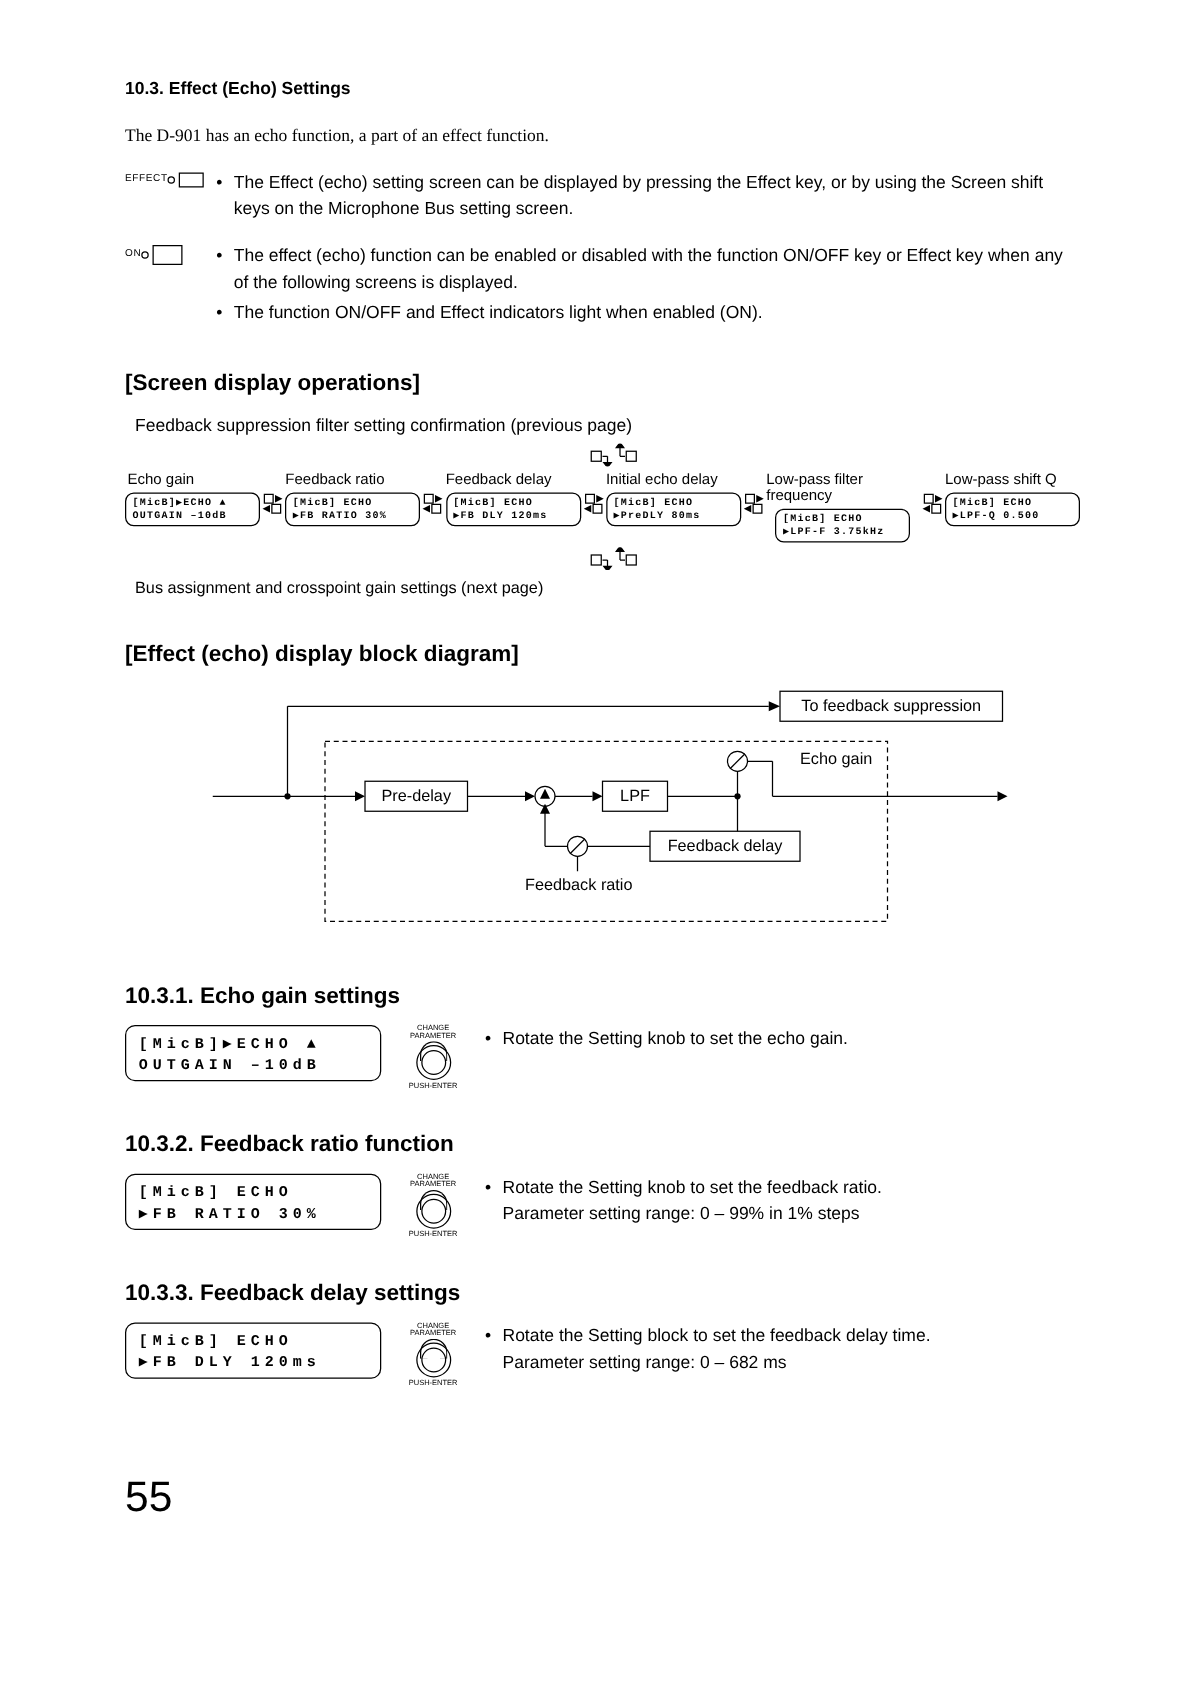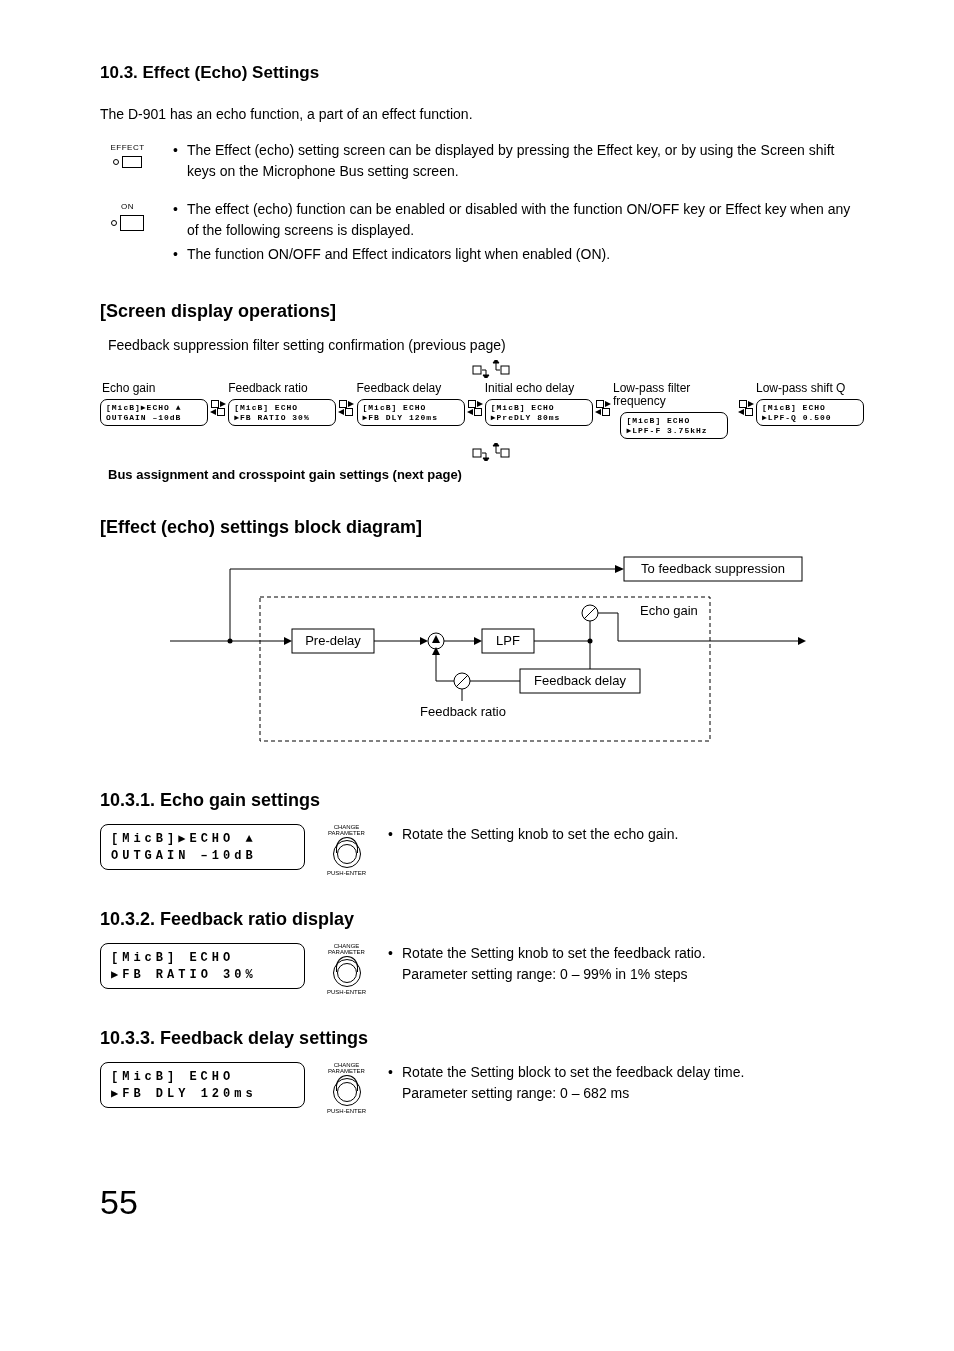--- a/index.html
+++ b/index.html
@@ -6,28 +6,28 @@
   body {
     font-family: Arial, Helvetica, sans-serif;
     font-size: 14px;
     color: #000;
     background: #fff;
     margin: 0;
     padding: 60px 90px 30px 100px;
     width: 954px;
     line-height: 1.5;
   }
-  h2 { font-size: 17px; font-weight: bold; margin: 0 0 18px 0; }
+  h2 { font-size: 14px; font-weight: bold; margin: 0 0 18px 0; }
   h3 { font-size: 18px; font-weight: bold; margin: 30px 0 10px 0; }
-  p { margin: 0 0 15px 0; }
+  p { margin: 0 0 15px 0; font-family: Liberation Serif, serif; }
   .bullet-row { display: flex; margin: 0 0 3px 0; }
   .bullet-row .dot { width: 14px; flex: none; }
   .bullet-row .txt { flex: 1; }
   .keybtn-block { display: flex; align-items: flex-start; margin-bottom: 14px; }
-  .keybtn { width: 55px; flex: none; display: flex; flex-direction: column; align-items: center; margin-right: 18px; margin-top: 2px; }
+  .keybtn { width: 55px; flex: none; display: flex; flex-direction: row; align-items: center; margin-right: 18px; margin-top: 2px; }
   .keybtn .lbl { font-size: 8px; margin-bottom: 2px; letter-spacing: 0.5px; }
   .keybtn .btnrow { display:flex; align-items:center; gap:3px; }
   .keybtn .led { width:6px; height:6px; border:1px solid #000; border-radius:50%; }
   .keybtn .btn { width:20px; height:12px; border:1px solid #000; }
   .keybtn .btn.on { width:24px; height:16px; }
   .screen-small {
     border: 1px solid #000;
     border-radius: 7px;
     padding: 3px 5px 2px 5px;
     font-family: "Courier New", monospace;
@@ -257,23 +257,23 @@
       </g>
       <g stroke="#000" fill="none" transform="translate(22,0)">
         <rect x="7" y="6" width="8" height="8"></rect>
         <line x1="2" y1="10" x2="6" y2="10"></line>
         <line x1="2" y1="2" x2="2" y2="10"></line>
         <polygon points="-1,3 5,3 2,-1" fill="#000"></polygon>
       </g>
     </svg>
 </div>
 
-<div style="margin-left:8px; font-size:13px;font-weight:bold;">Bus assignment and crosspoint gain settings (next page)</div>
-
-<h3>[Effect (echo) settings block diagram]</h3>
+<div style="margin-left:8px; font-size:13px;">Bus assignment and crosspoint gain settings (next page)</div>
+
+<h3>[Effect (echo) display block diagram]</h3>
 
 <div class="bd-wrap">
   <svg width="640" height="200" viewBox="0 0 640 200">
 
     <line x1="0" y1="90" x2="60" y2="90" stroke="#000"></line>
     <circle cx="60" cy="90" r="2.5" fill="#000"></circle>
 
     <line x1="60" y1="18" x2="60" y2="90" stroke="#000"></line>
     <line x1="60" y1="18" x2="445" y2="18" stroke="#000"></line>
     <polygon points="445,14 445,22 454,18" fill="#000"></polygon>
@@ -348,21 +348,21 @@
     <div class="b1">PUSH-ENTER</div>
   </div>
   <div class="desc-col">
     <div class="bullet-row">
         <div class="dot">•</div>
         <div class="txt"><span>Rotate the Setting knob to set the echo gain.</span><br></div>
       </div>
   </div>
 </div>
 
-<h3>10.3.2. Feedback ratio display</h3>
+<h3>10.3.2. Feedback ratio function</h3>
 <div class="section-row">
   <div class="screen-med">
     <div>[MicB] ECHO</div>
     <div>▶FB RATIO   30%</div>
   </div>
   <div class="knob-col">
     <div class="t1">CHANGE</div>
     <div class="t2">PARAMETER</div>
     <div class="knob">
         <div class="arc"></div>

